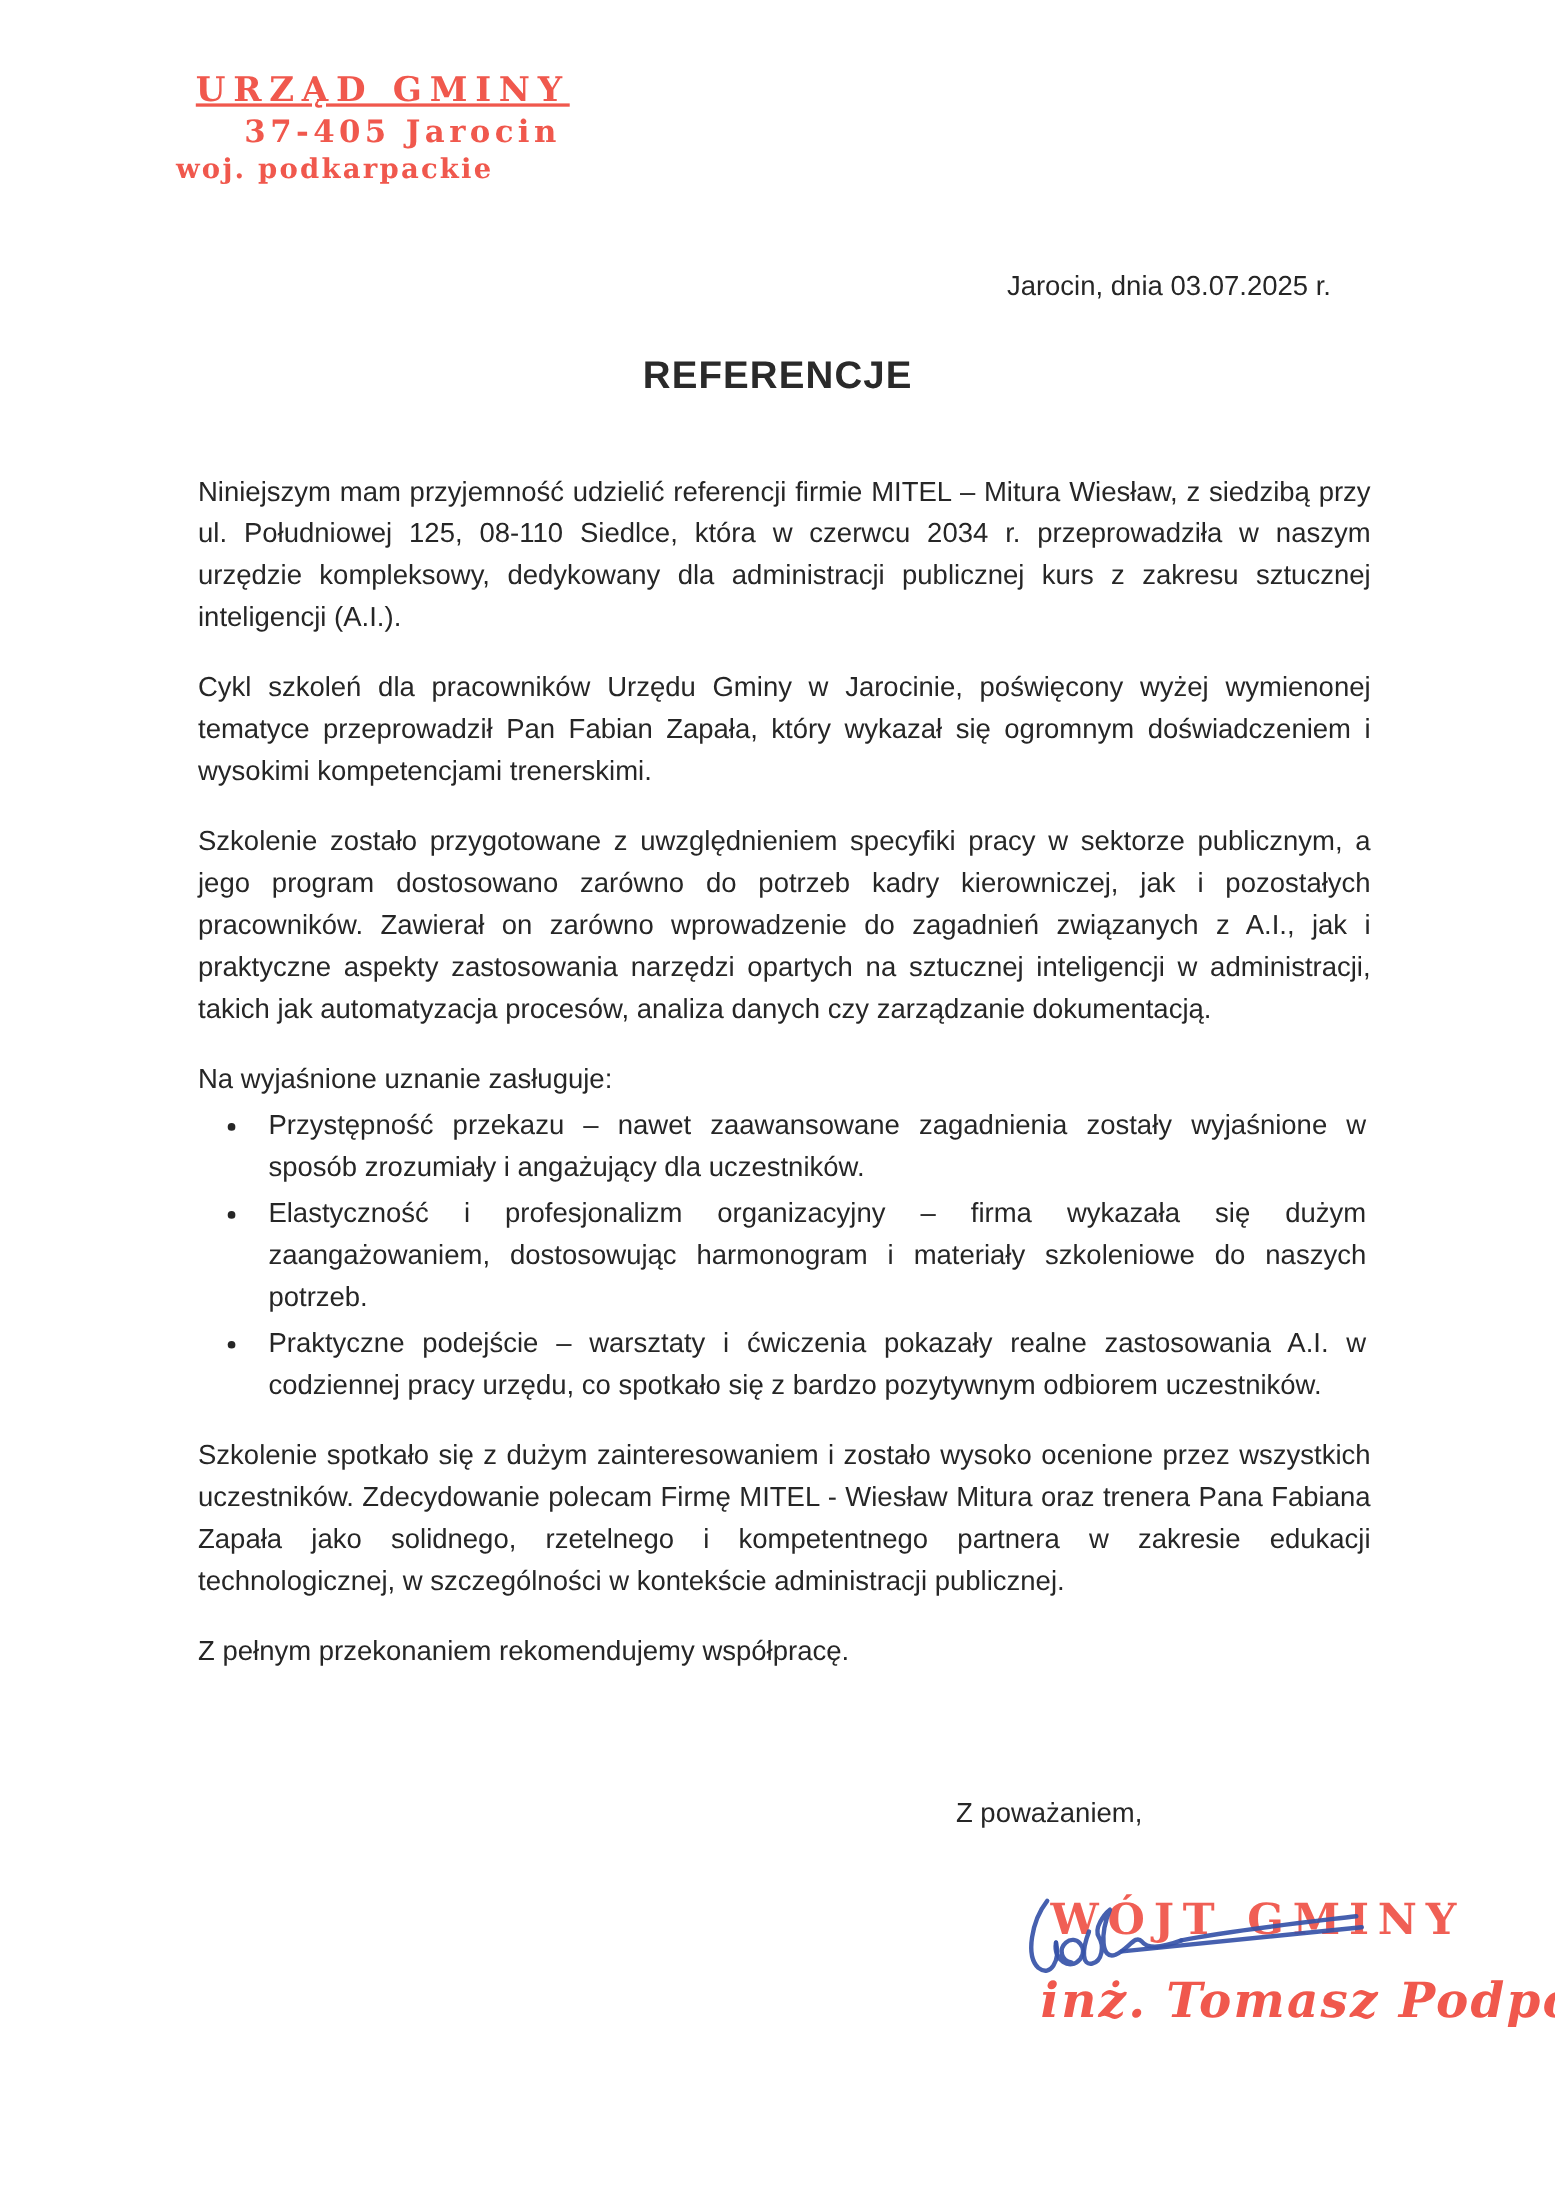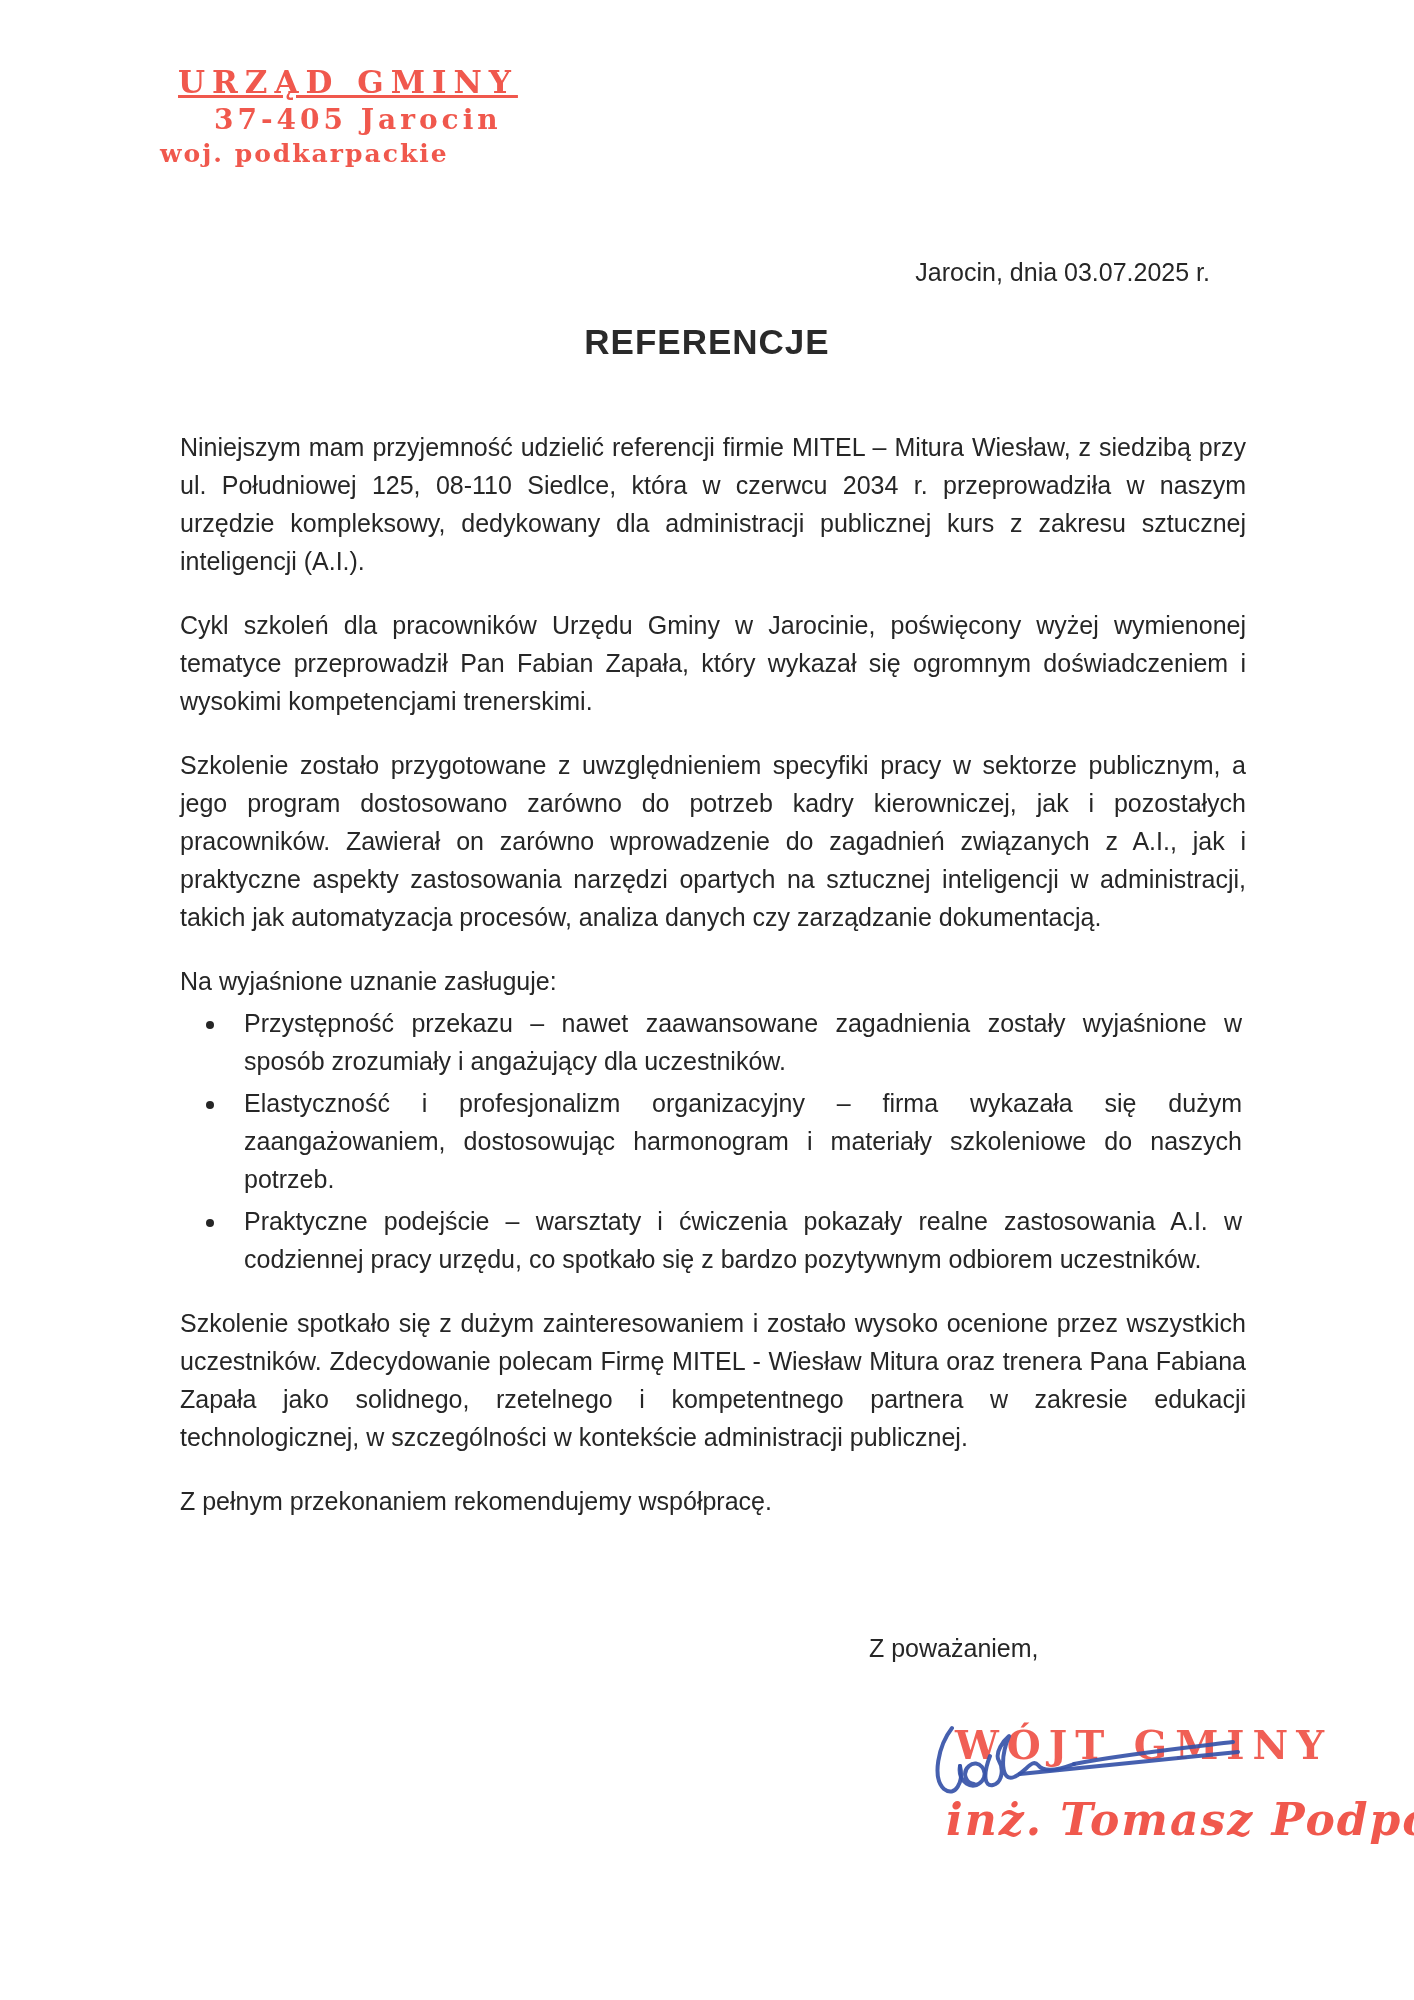--- a/index.html
+++ b/index.html
@@ -21,25 +21,25 @@
   }
   
   .header-stamp{
     position:absolute;left:160px;top:62px;
     color:var(--stamp-red);
     font-family:"DejaVu Serif", serif;
     font-weight:bold;
     opacity:.92;
   }
   .header-stamp .l1{font-size:31px;letter-spacing:7px;margin-left:18px;line-height:40px;text-decoration:underline;}
-  .header-stamp .l2{font-size:28px;letter-spacing:4px;margin-left:54px;line-height:36px;}
+  .header-stamp .l2{font-size:28px;letter-spacing:4px;margin-left:54px;line-height:36px;text-align:center;}
   .header-stamp .l3{font-size:25px;letter-spacing:2px;margin-left:0;line-height:32px;}
   
   .date-line{
-    position:absolute;top:258px;right:204px;
+    position:absolute;top:246px;right:204px;
     font-size:25px;
     text-align:right;
   }
   
   .doc-title{
     position:absolute;top:322px;left:0;width:100%;
     text-align:center;
     font-size:35px;font-weight:bold;letter-spacing:1px;
     color:#2a2a2a;
   }

